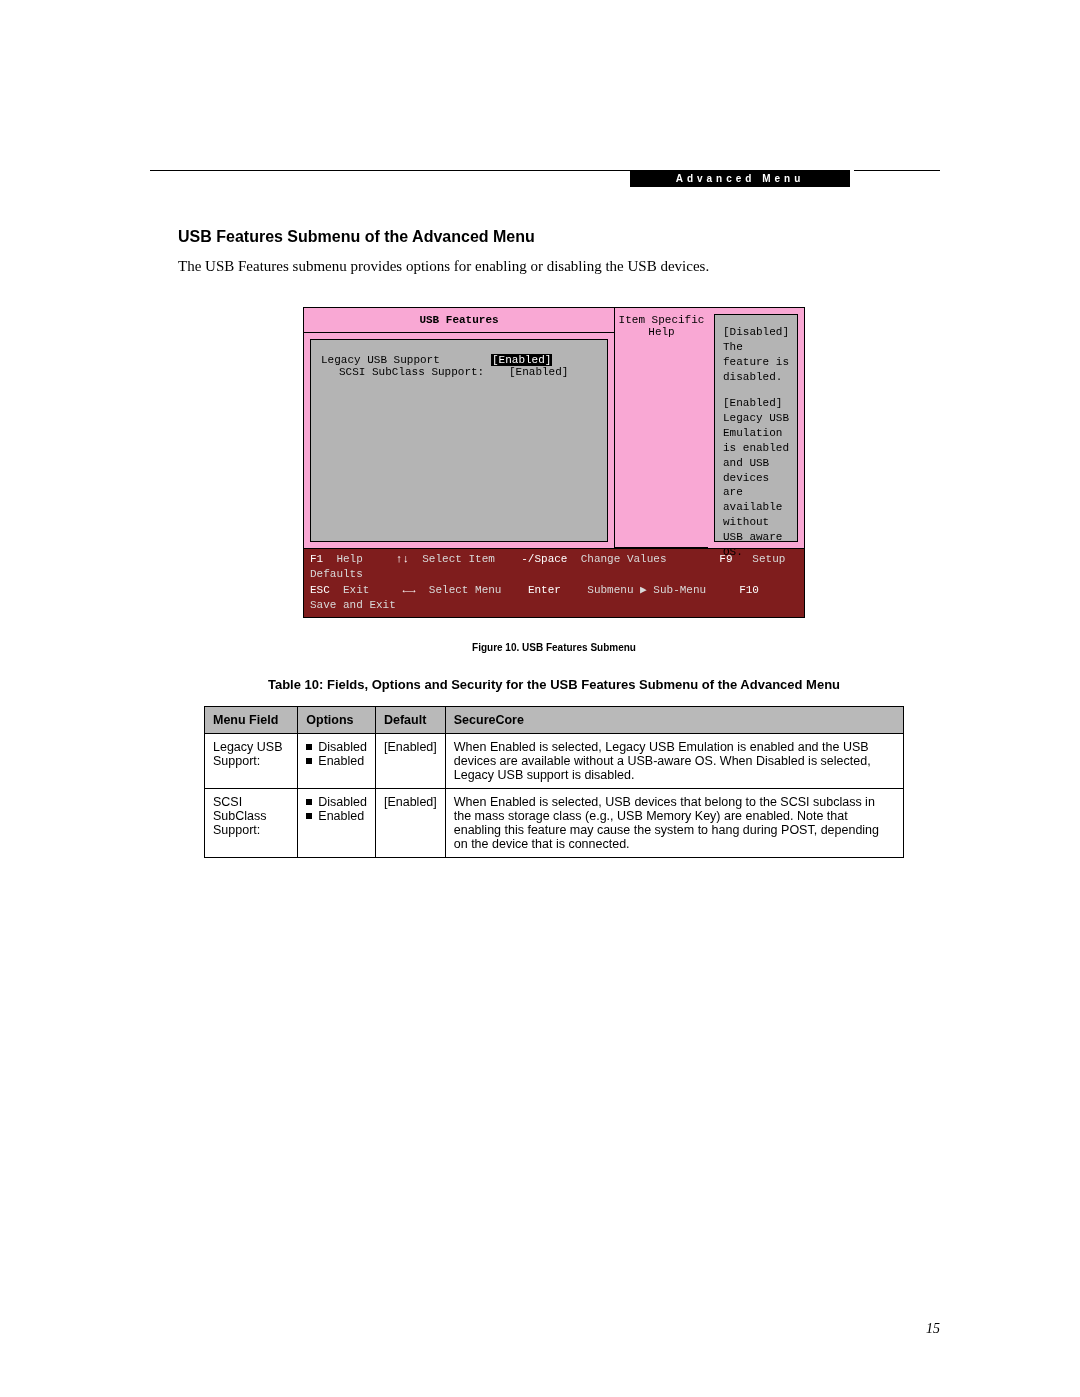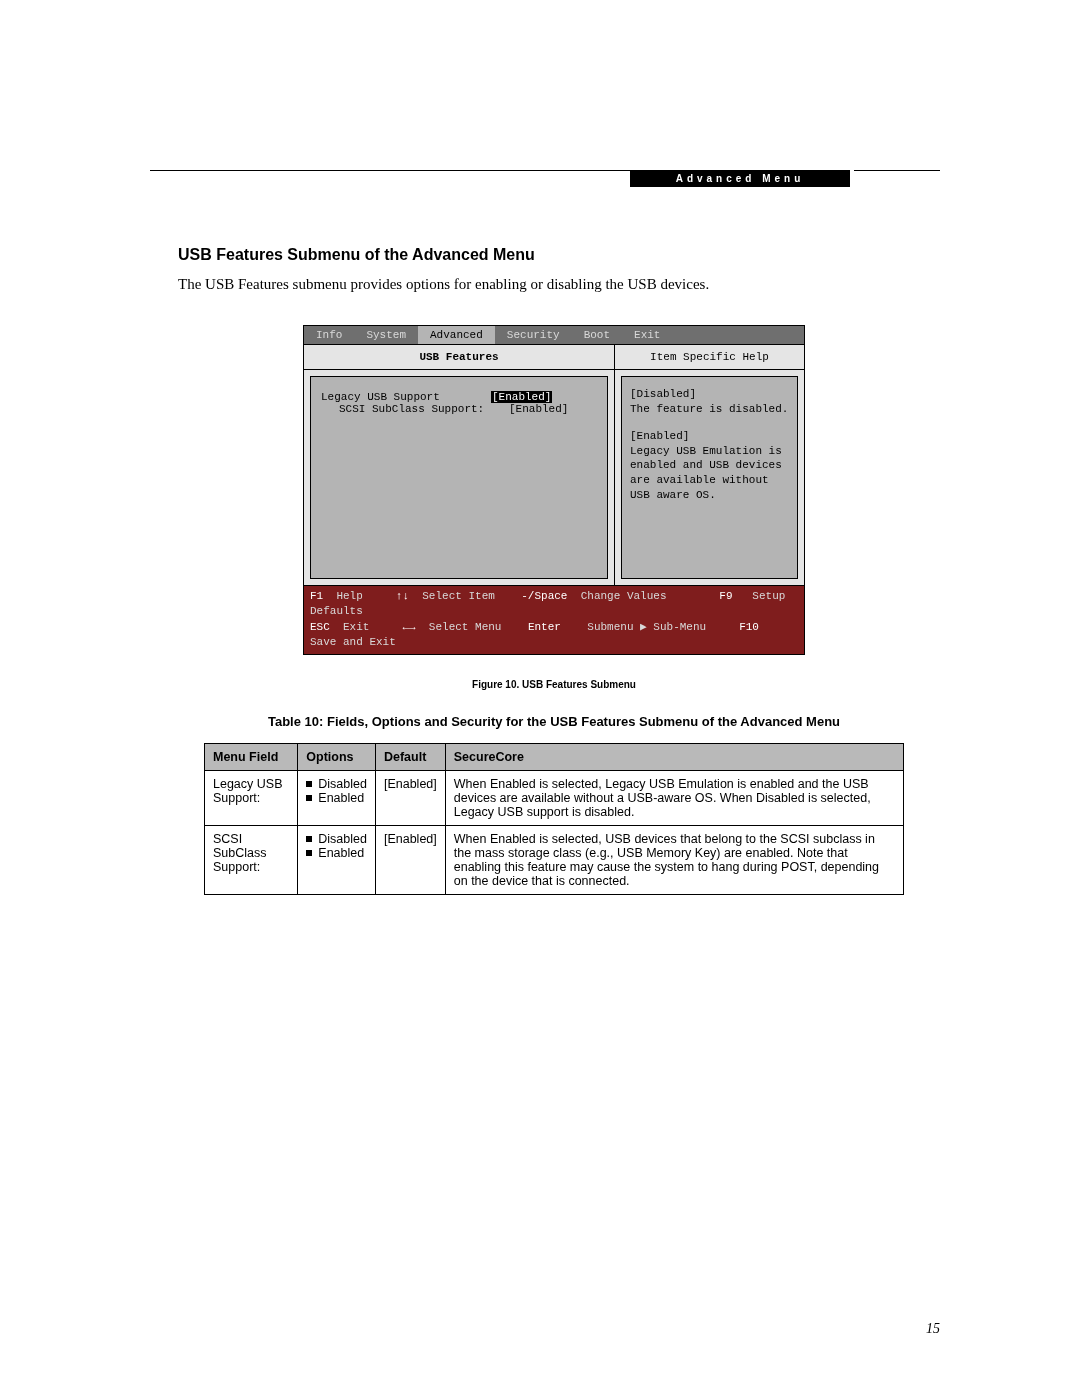--- a/index.html
+++ b/index.html
@@ -41,21 +41,21 @@
     font-weight: bold;
     letter-spacing: 4px;
     font-size: 10px;
     text-align: center;
     line-height: 17px;
   }
   h2.heading {
     font-family: Arial, Helvetica, sans-serif;
     font-weight: bold;
     font-size: 16px;
-    margin: 76px 0 10px 0;
+    margin: 58px 0 10px 0;
   }
   p.intro {
     font-size: 15px;
     margin: 0 0 30px 0;
     line-height: 1.4;
   }
 
   
   .bios {
     width: 500px;
@@ -80,21 +80,21 @@
   .bios-menubar span {
     padding: 3px 12px;
   }
   .bios-menubar .active {
     background: #b4b4b4;
     color: #000;
   }
   .bios-cols {
     display: flex;
     height: 240px;
-    background: #e5e5e5;
+    background: #f9a8d4;
   }
   .bios-left {
     flex: 0 0 62%;
     border-right: 1px solid #000;
     display: flex;
     flex-direction: column;
   }
   .bios-left-head {
     text-align: center;
     font-weight: bold;
@@ -112,21 +112,20 @@
     border: 1px solid #000;
   }
   .opt-row { display: flex; }
   .opt-row.indent { padding-left: 18px; }
   .opt-label { flex: 0 0 170px; }
   .opt-val { }
   .opt-val.sel { background: #000; color: #fff; padding: 0 1px; }
   .bios-right {
     flex: 1;
     display: flex;
-    flex-direction: column;
   }
   .bios-right-head {
     text-align: center;
     padding: 6px 0;
     border-bottom: 1px solid #000;
   }
   .bios-right-body {
     flex: 1;
     margin: 6px;
     padding: 10px 8px;
@@ -190,28 +189,20 @@
 
 <div class="page">
   <div class="top-rule"></div>
   <div class="top-rule-right"></div>
   <div class="section-bar">Advanced Menu</div>
 
   <h2 class="heading">USB Features Submenu of the Advanced Menu</h2>
   <p class="intro">The USB Features submenu provides options for enabling or disabling the USB devices.</p>
 
   <div class="bios">
-    <div class="bios-menubar">
-      <span>Info</span>
-      <span>System</span>
-      <span class="active">Advanced</span>
-      <span>Security</span>
-      <span>Boot</span>
-      <span>Exit</span>
-    </div>
     <div class="bios-cols">
       <div class="bios-left">
         <div class="bios-left-head">USB Features</div>
         <div class="bios-left-body">
           <div class="opt-row">
             <span class="opt-label">Legacy USB Support</span>
             <span class="opt-val sel">[Enabled]</span>
           </div>
           <div class="opt-row indent">
             <span class="opt-label">SCSI SubClass Support:</span>

